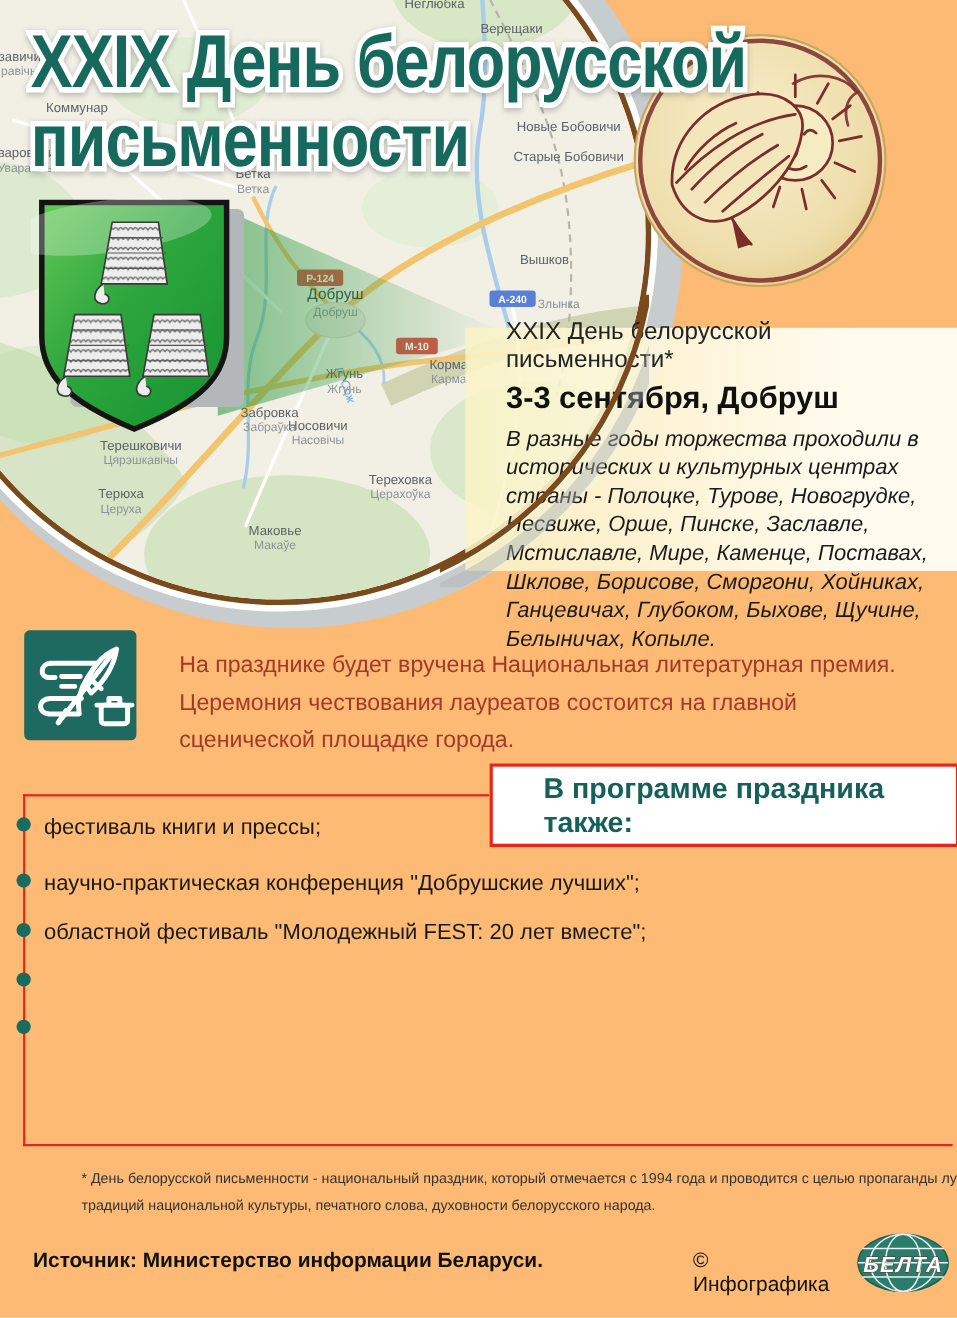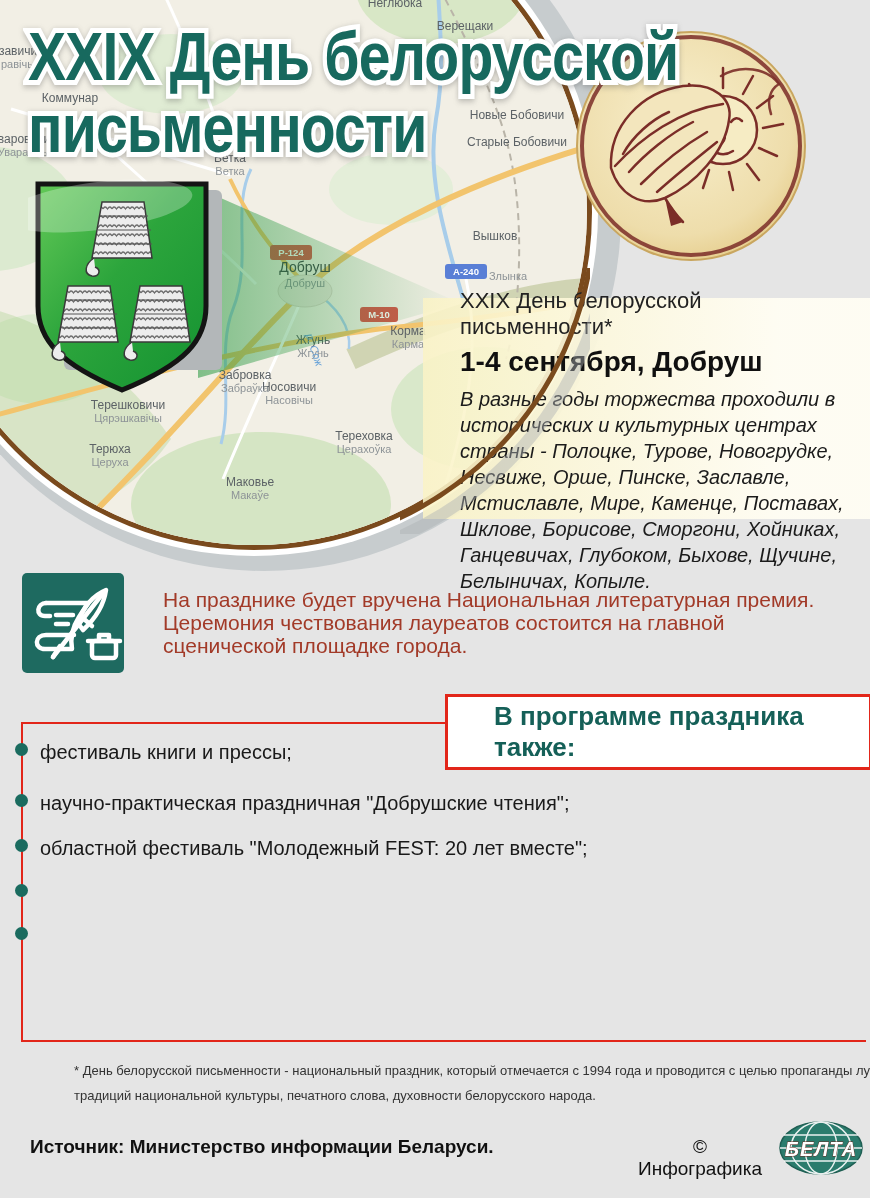--- a/index.html
+++ b/index.html
@@ -1,16 +1,16 @@
 <!DOCTYPE html>
 <html><head>
 <meta charset="utf-8">
 <style>
   html,body{margin:0;padding:0;background:#fff;}
-  #page{position:relative;width:870px;height:1198px;overflow:hidden;background:#e5e5e5;
+  #page{position:relative;width:870px;height:1198px;overflow:hidden;background:#fdba74;
         font-family:"Liberation Sans",sans-serif;}
   
   .map-circle{position:absolute;left:-84px;top:-126px;width:666px;height:666px;border-radius:50%;
       border:5px solid #7a4a1d;background:#f3f0e6;overflow:hidden;z-index:1;
       box-shadow:0 0 0 6px #ffffff, 10px 2px 0 19px #c7ccce;}
   .map-circle svg{display:block;}
   .town{font-size:12px;fill:#5c6266;}
   .town-alt{font-size:11px;fill:#8d9397;}
   .badge-txt{font-size:9.5px;font-weight:bold;fill:#fff;}
   .river-label{font-size:11px;font-style:italic;fill:#6aa3d8;}
@@ -32,38 +32,38 @@
   .info-box{position:absolute;left:423px;top:298px;width:447px;height:221px;z-index:3;
       background:linear-gradient(to right, rgba(250,243,198,.88), rgba(255,253,243,.97) 80%);}
   .info-inner{position:absolute;left:37px;top:-10px;width:400px;}
   .info-l1{font-size:22px;color:#222;margin:0 0 6px 0;}
   .info-l2{font-size:28px;font-weight:700;color:#101010;margin:0 0 8px 0;}
   .info-p{font-size:20px;font-style:italic;line-height:26px;color:#1b1b1b;margin:0;}
   .arc-overlay{position:absolute;left:400px;top:268px;z-index:4;pointer-events:none;}
   
   .premium-icon{position:absolute;left:22px;top:573px;width:102px;height:100px;background:#1e6a60;
       border-radius:5px;z-index:1;}
-  .premium-text{position:absolute;left:163px;top:588px;width:690px;font-size:21px;line-height:23px;
+  .premium-text{position:absolute;left:163px;top:588px;width:690px;font-size:21px;line-height:34px;
       color:#a23a28;z-index:1;}
   
   .red-line{position:absolute;background:#e2261a;z-index:1;}
   .rl-top{left:21px;top:722px;width:424px;height:2px;}
   .rl-left{left:21px;top:722px;width:2px;height:320px;}
   .rl-bottom{left:21px;top:1040px;width:845px;height:2px;}
   .prog-header{position:absolute;left:445px;top:694px;width:421px;height:70px;border:3px solid #e2261a;
       background:#fff;z-index:2;display:flex;align-items:center;justify-content:center;}
   .prog-header span{font-size:26px;font-weight:700;color:#156058;margin-left:46px;}
   .prog-item{position:absolute;left:40px;width:800px;font-size:20px;line-height:26px;color:#191919;z-index:2;}
   .prog-item .dot{position:absolute;left:-25px;top:4px;width:13px;height:13px;border-radius:50%;
       background:#1a6b5f;}
   
   .footnote{position:absolute;left:30px;top:1058px;width:830px;font-size:13px;
       line-height:25px;color:#333;z-index:1;margin-left:44px;}
   .source{position:absolute;left:30px;top:1136px;font-size:19px;color:#111;z-index:1;font-weight:bold;}
-  .credit{position:absolute;left:630px;top:1136px;width:140px;text-align:center;font-size:19px;color:#111;z-index:1;}
+  .credit{position:absolute;left:630px;top:1136px;width:140px;text-align:left;font-size:19px;color:#111;z-index:1;}
   .belta{position:absolute;left:778px;top:1120px;z-index:1;}
 </style>
 </head>
 <body>
 
 <div id="page">
 
   <div class="map-circle">
     <svg width="666" height="666" viewBox="0 0 666 666">
       <rect x="0" y="0" width="666" height="666" fill="#f2efe5"></rect>
@@ -258,21 +258,21 @@
     </div>
     <div class="t-line t-l2">
       <span class="t-stroke">письменности</span>
       <span class="t-fill">письменности</span>
     </div>
   </div>
 
   <div class="info-box">
     <div class="info-inner">
       <p class="info-l1">XXIX День белорусской письменности*</p>
-      <p class="info-l2">1-4 сентября, Добруш</p>
+      <p class="info-l2">3-3 сентября, Добруш</p>
       <p class="info-p">В разные годы торжества проходили в исторических и культурных центрах страны - Полоцке, Турове, Новогрудке, Несвиже, Орше, Пинске, Заславле, Мстиславле, Мире, Каменце, Поставах, Шклове, Борисове, Сморгони, Хойниках, Ганцевичах, Глубоком, Быхове, Щучине, Белыничах, Копыле.</p>
     </div>
   </div>
 
   <svg class="arc-overlay" width="190" height="266" viewBox="0 0 190 266">
     <circle cx="-144" cy="-56" r="355" fill="none" stroke="rgba(172,178,180,.45)" stroke-width="12"></circle>
     <circle cx="-144" cy="-56" r="338" fill="none" stroke="#7a4a1d" stroke-width="5"></circle>
   </svg>
 
   <div class="premium-icon">
@@ -298,21 +298,21 @@
   <div class="prog-header">
     <span>В программе праздника также:</span>
   </div>
 
   <div class="prog-item" style="top:739px">
     <span class="dot"></span>
     <span>фестиваль книги и прессы;</span>
   </div>
   <div class="prog-item" style="top:790px">
     <span class="dot"></span>
-    <span>научно-практическая праздничная "Добрушские чтения";</span>
+    <span>научно-практическая конференция "Добрушские лучших";</span>
   </div>
   <div class="prog-item" style="top:835px">
     <span class="dot"></span>
     <span>областной фестиваль "Молодежный FEST: 20 лет вместе";</span>
   </div>
   <div class="prog-item" style="top:880px">
     <span class="dot"></span>
   </div>
   <div class="prog-item" style="top:923px">
     <span class="dot"></span>

